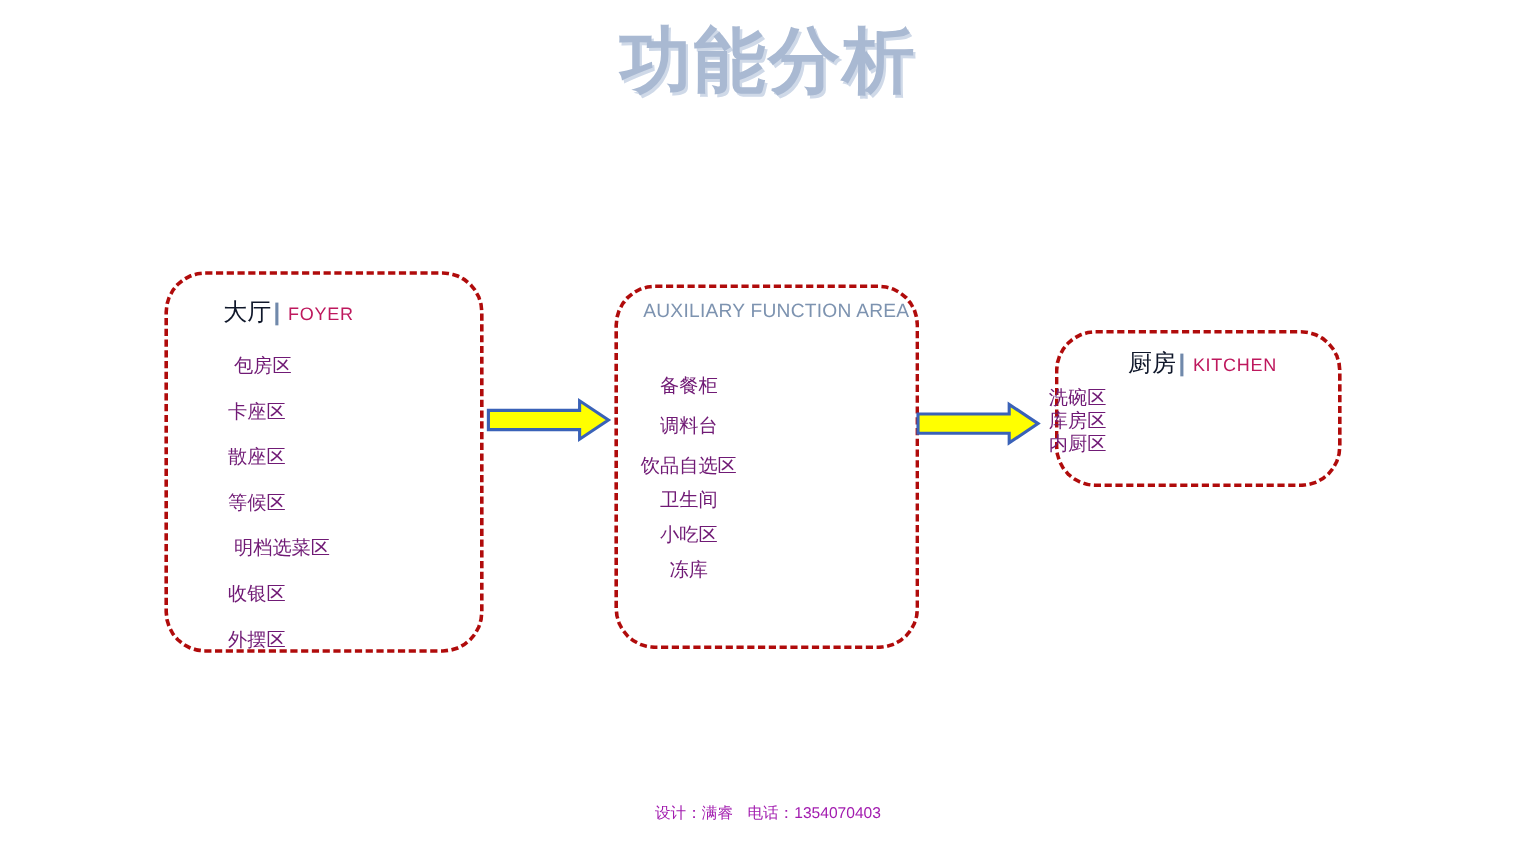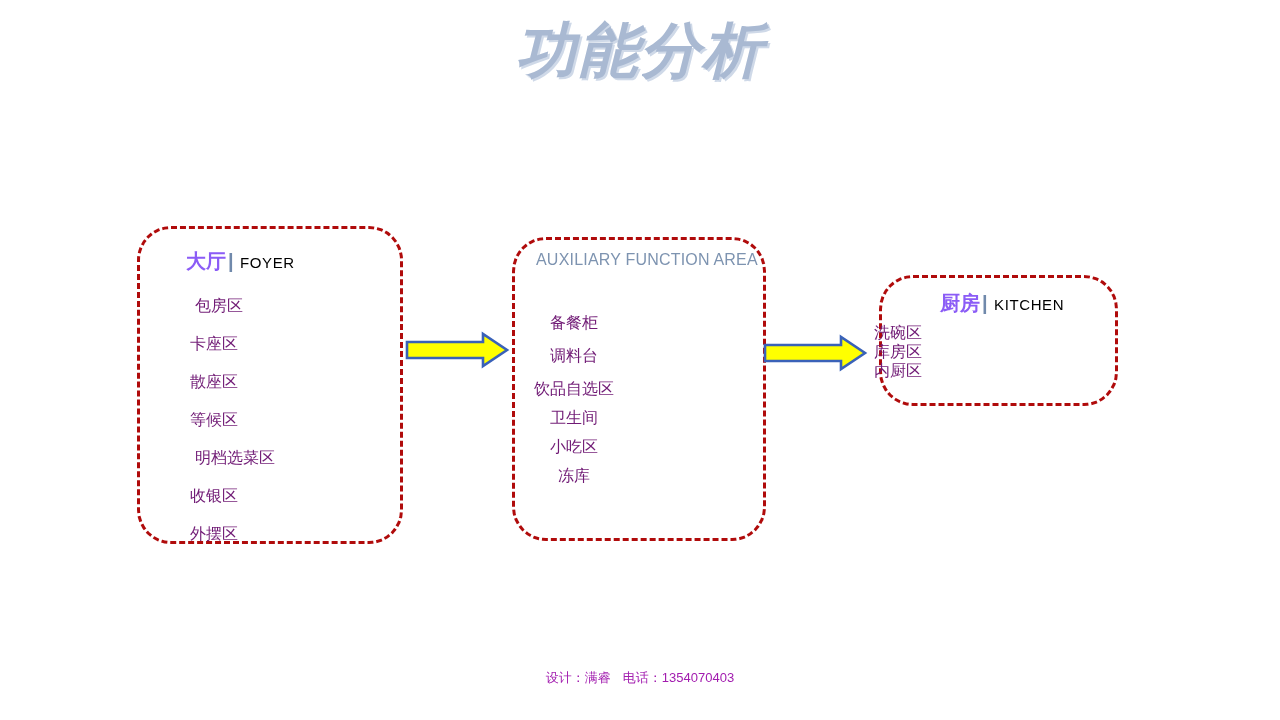--- a/index.html
+++ b/index.html
@@ -22,21 +22,20 @@
     top: 18px;
     width: 1280px;
     text-align: center;
     font-size: 60px;
     font-weight: bold;
     letter-spacing: 2px;
     color: #a9b9d2;
     text-shadow: 2px 2px 0 #cfd9e8;
     line-height: 1.1;
     white-space: nowrap;
-    font-style: italic;
   }
 
   
   .zone-box {
     position: absolute;
     box-sizing: border-box;
     border: 3px dashed #b00b0b;
     border-radius: 34px;
     background: transparent;
   }
@@ -45,34 +44,34 @@
   #box-kitchen { left: 879px; top: 275px; width: 239px; height: 131px; }
 
   
   .zone-heading {
     position: absolute;
     white-space: nowrap;
     line-height: 1.15;
   }
   .zone-heading .cn {
     font-size: 20px;
-    font-weight: bold;
-    color: #8b5cf6;
+    font-weight: normal;
+    color: #0f172a;
     text-align: right;
   }
   .zone-heading .bar {
     font-size: 20px;
     font-weight: bold;
     color: #7089ab;
     padding: 0 2px;
   }
   .zone-heading .en {
     font-size: 15px;
     font-weight: normal;
-    color: #000000;
+    color: #be185d;
     letter-spacing: 0.6px;
   }
   #heading-foyer   { left: 186px; top: 250px; }
   #heading-kitchen { left: 940px; top: 292px; }
 
   
   #heading-aux { left: 536px; top: 252px; }
   #heading-aux .line1 { display: block; }
   #heading-aux .line2 {
     display: block;

